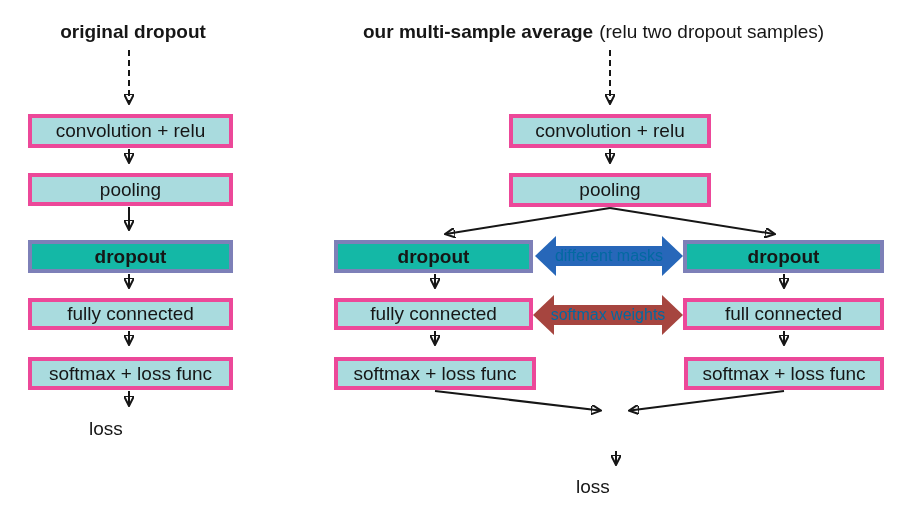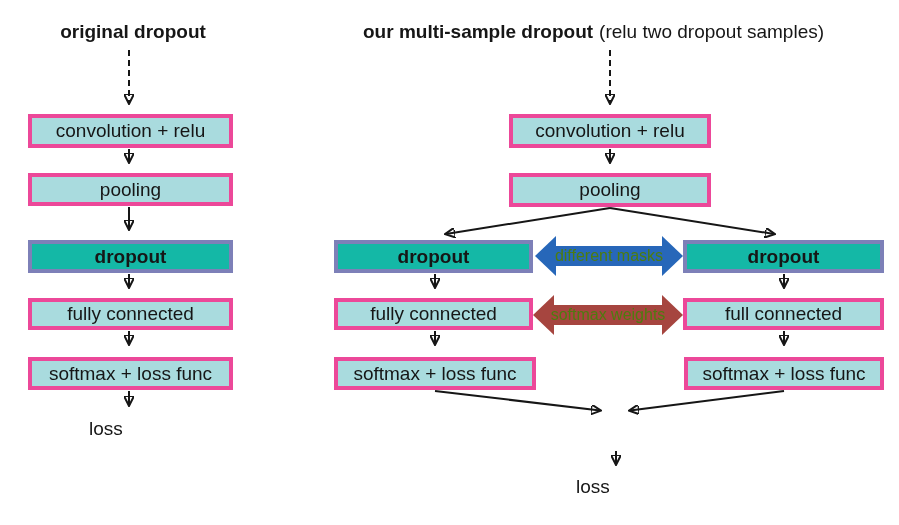--- a/index.html
+++ b/index.html
@@ -25,21 +25,21 @@
   .connector-layer path.dashed{stroke-dasharray:6 4;}
   .loss-label{position:absolute;font-size:19px;text-align:left;width:80px;}
   .dbl-arrow{position:absolute;height:40px;}
   .dbl-arrow .head{position:absolute;top:0;width:0;height:0;
     border-top:20px solid transparent;border-bottom:20px solid transparent;}
   .dbl-arrow .head.left{left:0;border-right-width:21px;border-right-style:solid;}
   .dbl-arrow .head.right{right:0;border-left-width:21px;border-left-style:solid;}
   .dbl-arrow .shaft{position:absolute;left:19px;right:19px;top:10px;bottom:10px;}
   .dbl-arrow .lbl{
     position:absolute;left:0;right:0;top:0;bottom:0;display:flex;align-items:center;justify-content:center;
-    color:#4d7c0f;font-size:16px;white-space:nowrap;
+    color:#0369a1;font-size:16px;white-space:nowrap;
   }
   .dbl-arrow.blue .head.left{border-right-color:#2767b9;}
   .dbl-arrow.blue .head.right{border-left-color:#2767b9;}
   .dbl-arrow.blue .shaft{background:#2767b9;}
   .dbl-arrow.red .head.left{border-right-color:#a6453f;}
   .dbl-arrow.red .head.right{border-left-color:#a6453f;}
   .dbl-arrow.red .shaft{background:#a6453f;}
 </style>
 </head>
 <body>
@@ -89,21 +89,21 @@
     <span>fully connected</span>
   </div>
   <div class="box" style="left:28px;top:357px;width:205px;height:33px;">
     <span>softmax + loss func</span>
   </div>
   <div class="loss-label" style="left:89px;top:418px;">
     <span>loss</span>
   </div>
 
   <div class="title" style="left:363px;top:19px;">
-    <span>our multi-sample dropout</span><span class="suffix">(relu two dropout samples)</span>
+    <span>our multi-sample average</span><span class="suffix">(relu two dropout samples)</span>
   </div>
 
   <div class="box" style="left:509px;top:114px;width:202px;height:34px;">
     <span>convolution + relu</span>
   </div>
   <div class="box" style="left:509px;top:173px;width:202px;height:34px;">
     <span>pooling</span>
   </div>
 
   <div class="box purple" style="left:334px;top:240px;width:199px;height:33px;">

